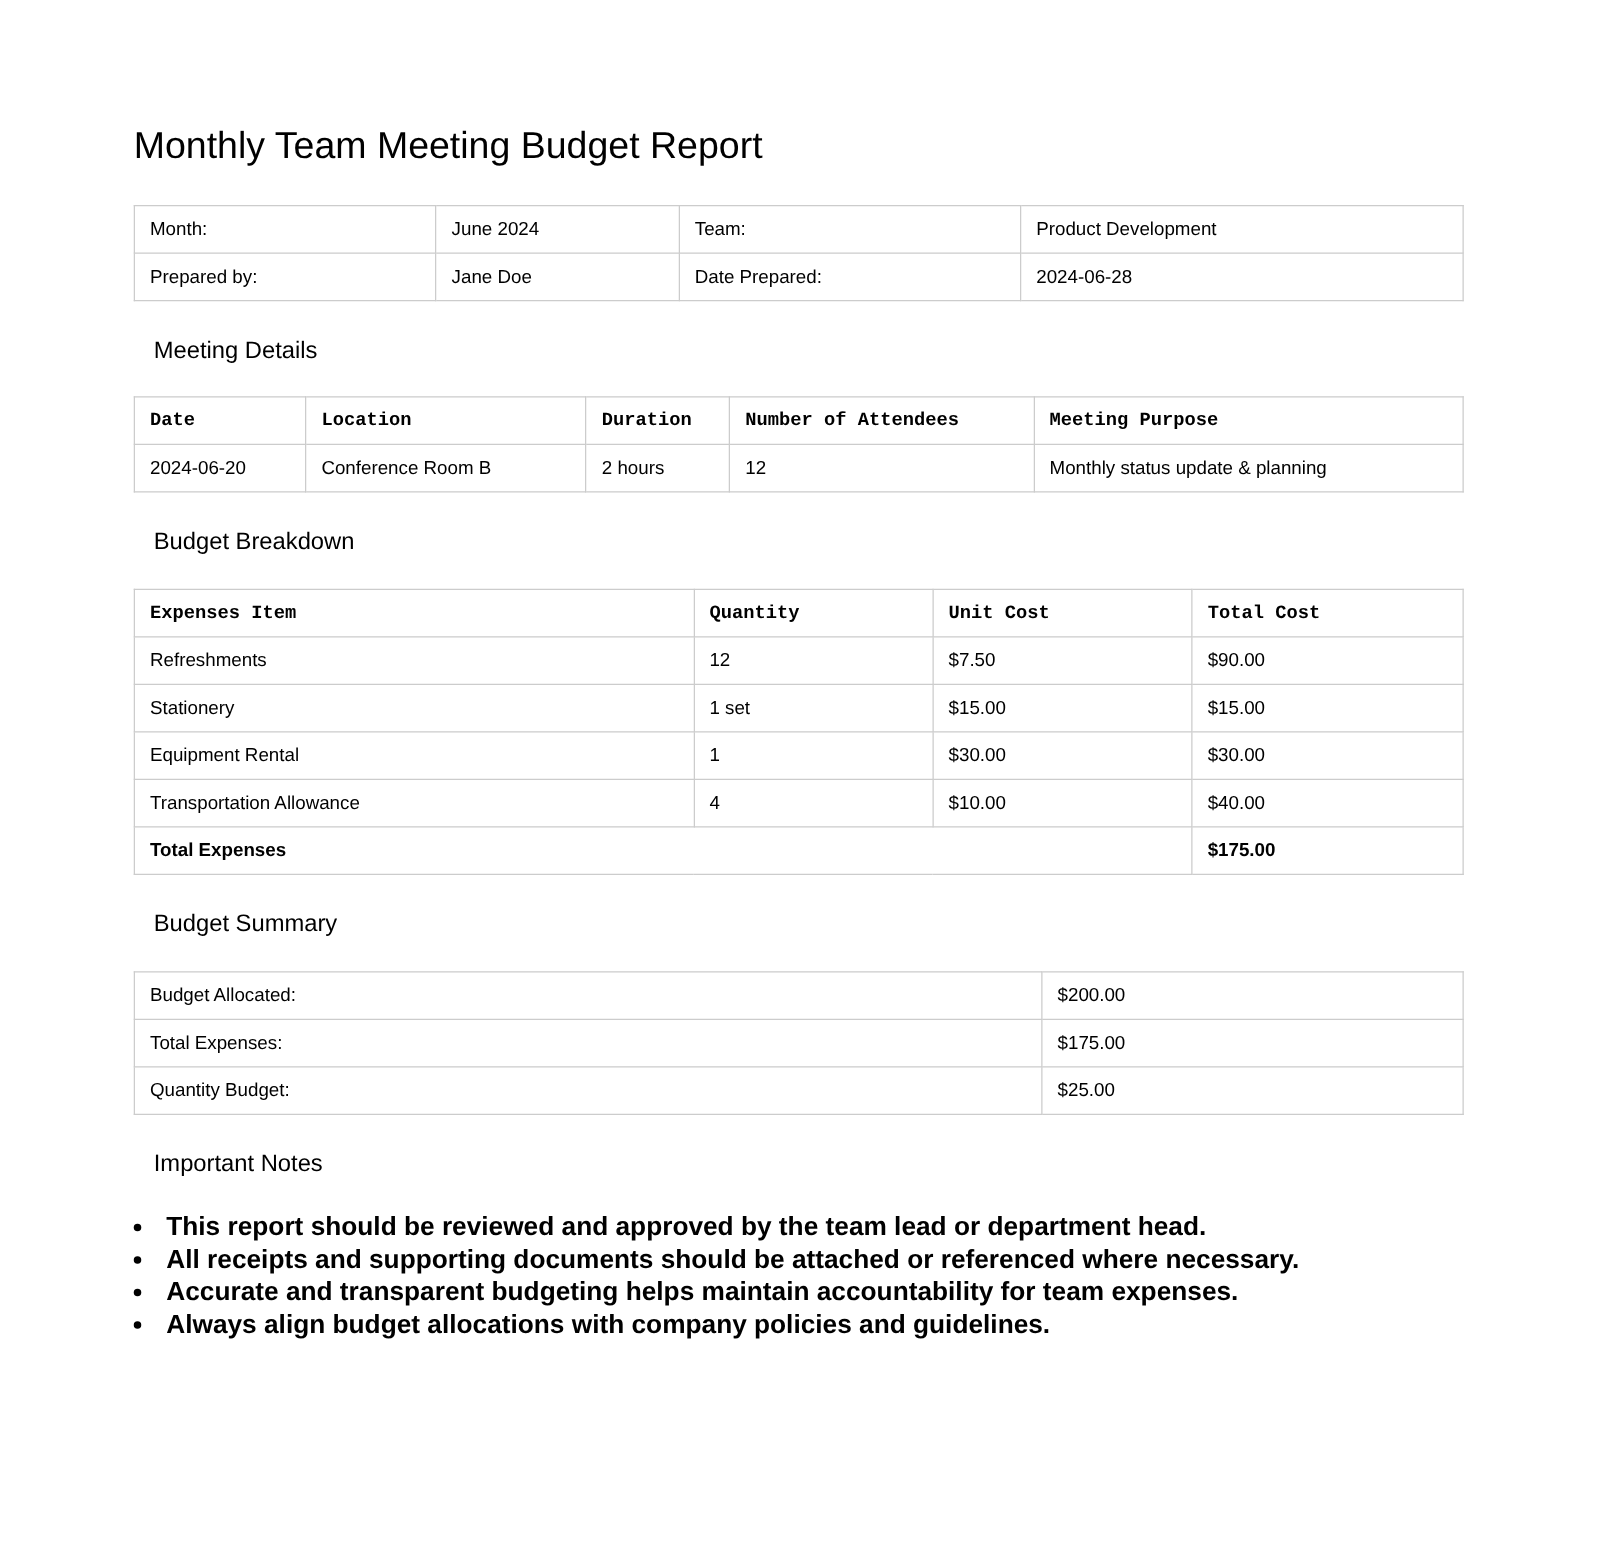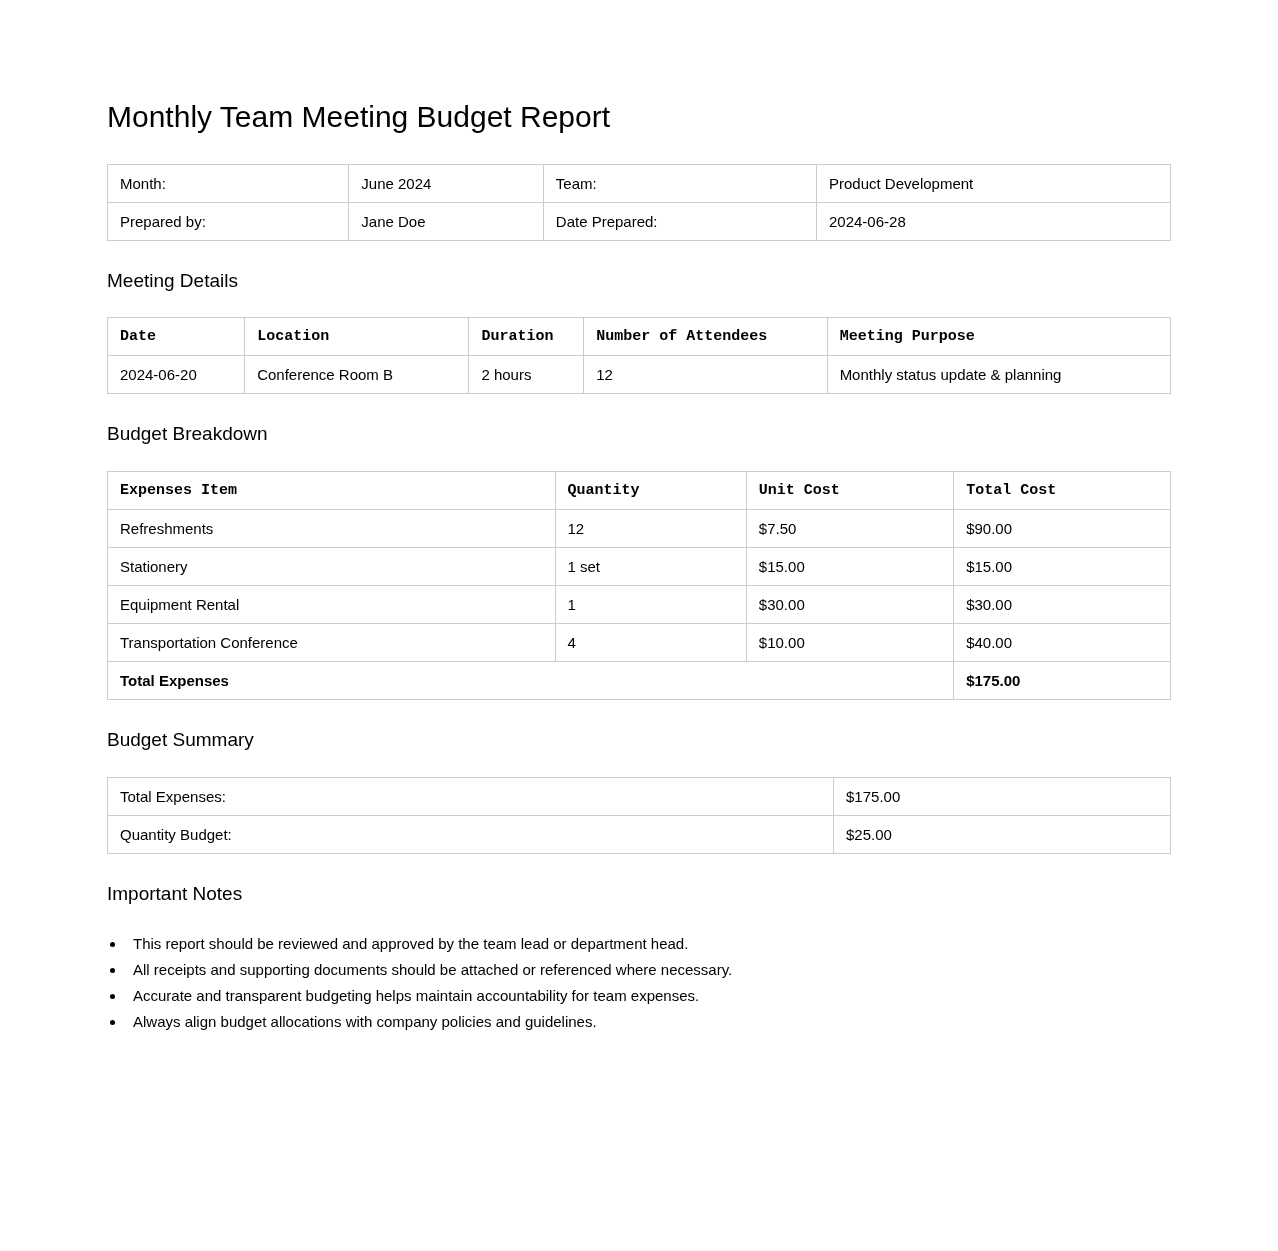--- a/index.html
+++ b/index.html
@@ -18,21 +18,21 @@
   }
   h1.title {
     font-size: 30px;
     font-weight: normal;
     margin: 0 0 29px 0;
     line-height: 1.15;
   }
   h2.section-heading {
     font-size: 19px;
     font-weight: normal;
-    margin: 30px 0 26px 0;
+    margin: 30px 0 26px 16px;
     line-height: 1.1;
   }
   table {
     width: 100%;
     border-collapse: collapse;
     table-layout: fixed;
     margin: 0 0 30px 0;
   }
   th, td {
     border: 1px solid #cccccc;
@@ -70,23 +70,24 @@
   
   .bs-col-1 { width: 68.3%; }
   .bs-col-2 { width: 31.7%; }
 
   ul.notes-list {
     margin: 0;
     padding-left: 19px;
     list-style-type: disc;
   }
   ul.notes-list li {
-    font-size: 15px;
+    font-size: 21px;
     line-height: 26px;
     padding-left: 7px;
+    font-weight: bold;
   }
 </style>
 </head>
 <body>
 
 <div class="page">
 
   <h1 class="title">Monthly Team Meeting Budget Report</h1>
 
   <table>
@@ -172,40 +173,44 @@
         <td>$15.00</td>
         <td>$15.00</td>
       </tr>
       <tr>
         <td>Equipment Rental</td>
         <td>1</td>
         <td>$30.00</td>
         <td>$30.00</td>
       </tr>
       <tr>
-        <td>Transportation Conference</td>
+        <td>Transportation Allowance</td>
         <td>4</td>
         <td>$10.00</td>
         <td>$40.00</td>
       </tr>
       <tr>
         <td class="bold-cell" colspan="3">Total Expenses</td>
         <td class="bold-cell">$175.00</td>
       </tr>
     </tbody>
   </table>
 
   <h2 class="section-heading">Budget Summary</h2>
 
   <table>
     <colgroup>
       <col class="bs-col-1">
         <col class="bs-col-2">
     </colgroup>
     <tbody>
+      <tr>
+        <td class="label-cell">Budget Allocated:</td>
+        <td>$200.00</td>
+      </tr>
       <tr>
         <td class="label-cell">Total Expenses:</td>
         <td>$175.00</td>
       </tr>
       <tr>
         <td class="label-cell">Quantity Budget:</td>
         <td>$25.00</td>
       </tr>
     </tbody>
   </table>

